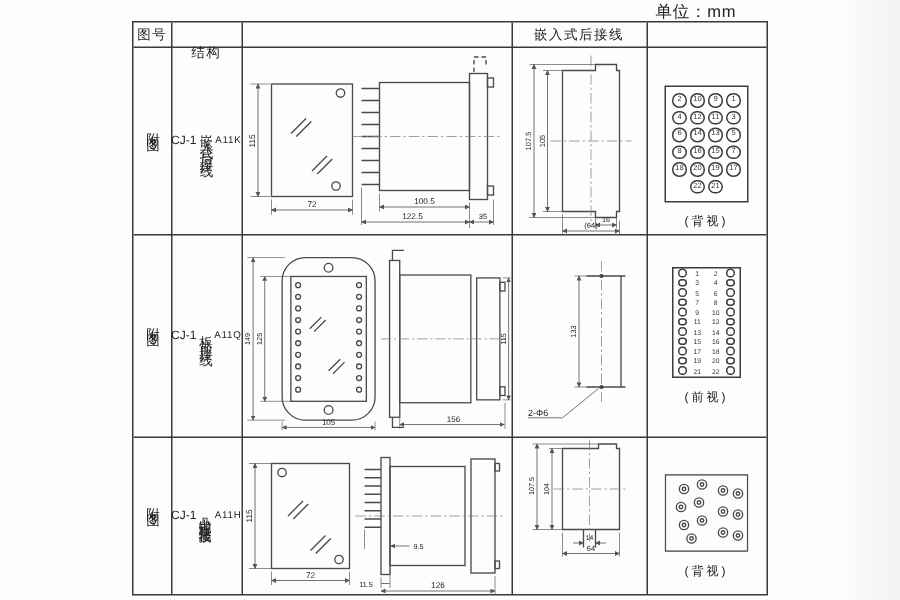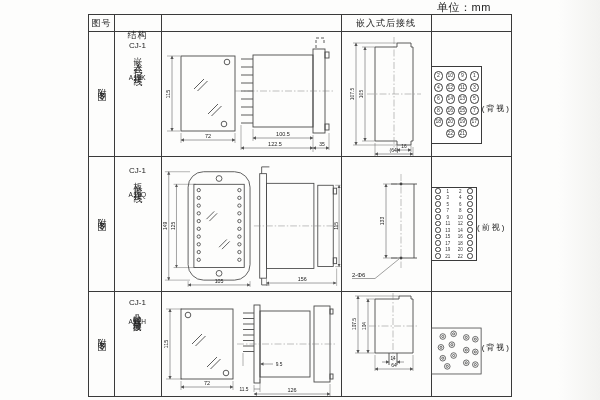--- a/index.html
+++ b/index.html
@@ -9,27 +9,27 @@
     font-family:"Liberation Sans","DejaVu Sans",sans-serif;
     background:linear-gradient(90deg,#fdfdfc 0%,#fdfdfc 93%,#f2f2f0 100%);
   }
   .unit{position:absolute;top:0;left:437px;font-size:11px;letter-spacing:.5px;color:#222}
   .tbl{position:absolute;left:88px;top:14px;width:424px;height:383px;border:1px solid #3a3a3a;background:transparent}
   .vl{position:absolute;top:0;bottom:0;width:1px;background:#3a3a3a}
   .hl{position:absolute;left:0;right:0;height:1px;background:#3a3a3a}
   .cell{position:absolute;display:flex;align-items:center;justify-content:center}
   .hcell{font-size:9px;white-space:nowrap}
   .ls1{letter-spacing:1px}.ls2{letter-spacing:2px}.ls7{letter-spacing:7px;text-indent:7px}
-  .vcol{flex-direction:column;justify-content:flex-start;padding:10px 0}
+  .vcol{flex-direction:row;justify-content:space-between;padding:10px 0}
   .vtext{writing-mode:vertical-lr;text-orientation:upright;font-size:9px;letter-spacing:5px;line-height:1}
   .desc{letter-spacing:4px}
   .tight{letter-spacing:1.5px;font-size:8.5px}
   .model{font-size:8px}
   .code{font-size:6.5px;letter-spacing:.5px}
-  .tcol{justify-content:flex-start}
+  .tcol{flex-direction:column;justify-content:center}
   .pt22{padding-top:22px}.pt26{}
   svg{display:block}
   svg text{font-family:"Liberation Sans","DejaVu Sans",sans-serif;fill:#222}
   .ln{stroke:#4a4a4a;stroke-width:.9;fill:none}
   .dim{stroke:#555;stroke-width:.55;fill:none}
   .ext{stroke:#666;stroke-width:.5;fill:none}
   .cl{stroke:#808080;stroke-width:.5;fill:none;stroke-dasharray:7 2 1.5 2}
   .dsh{stroke-dasharray:3 2}
   .d{font-size:5.5px}.d5{font-size:5px}.d48{font-size:4.8px}.d45{font-size:4.5px}.d6{font-size:6px}
   .hole{fill:#444;stroke:none}

